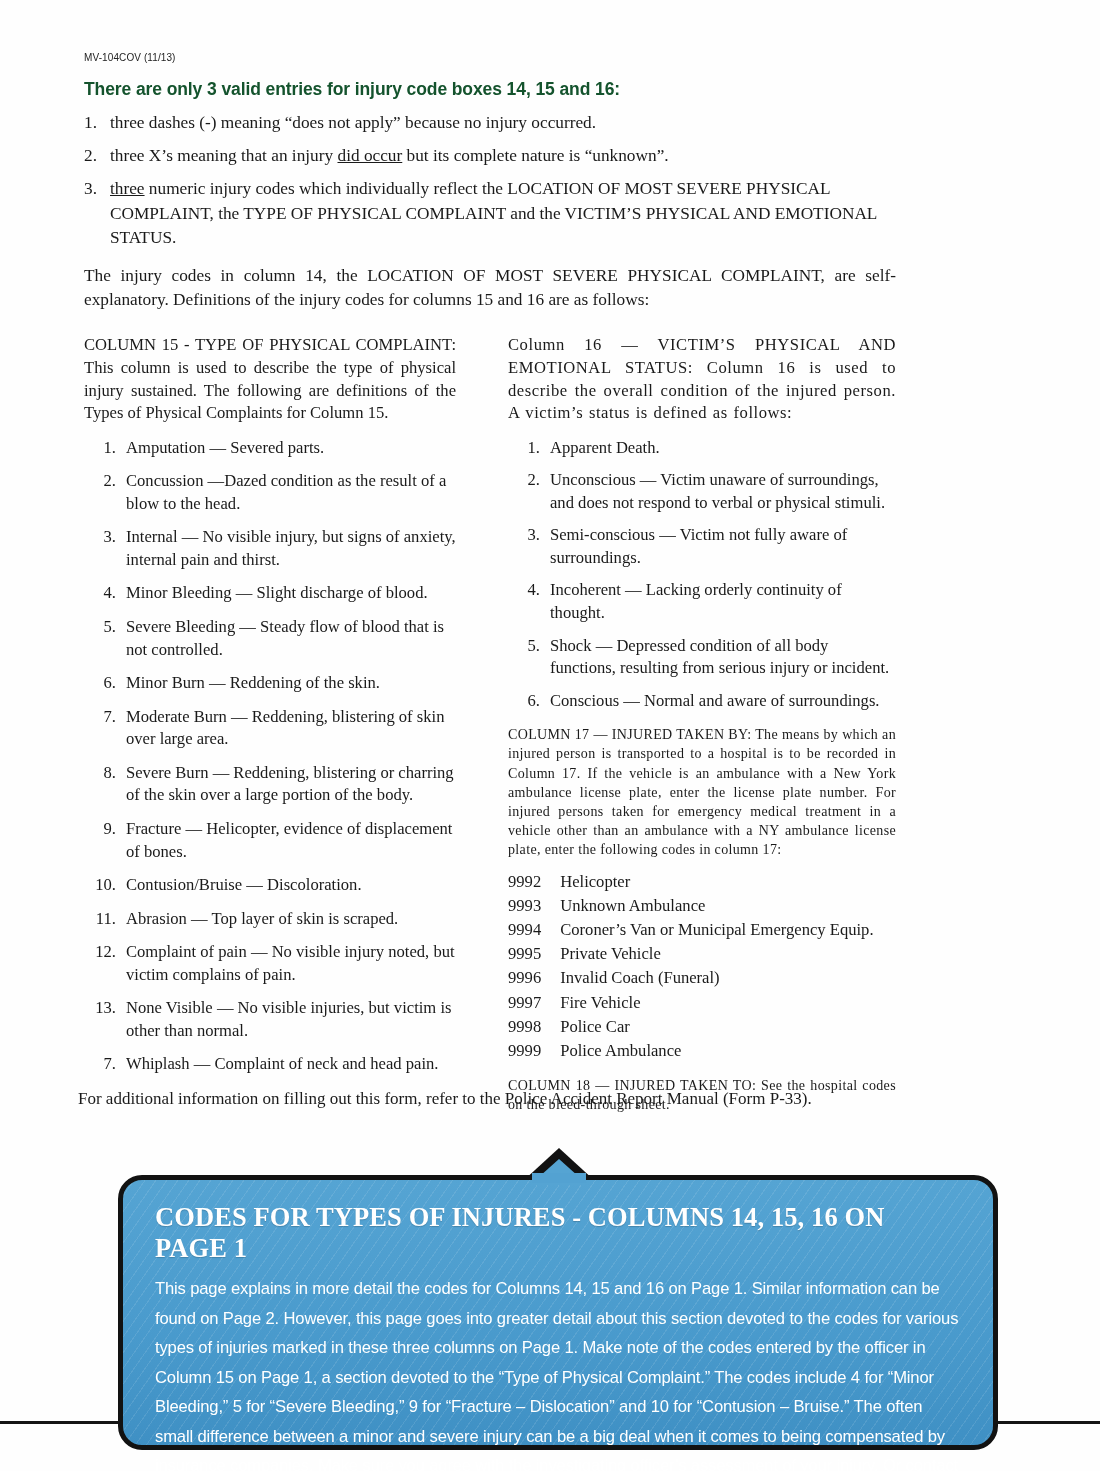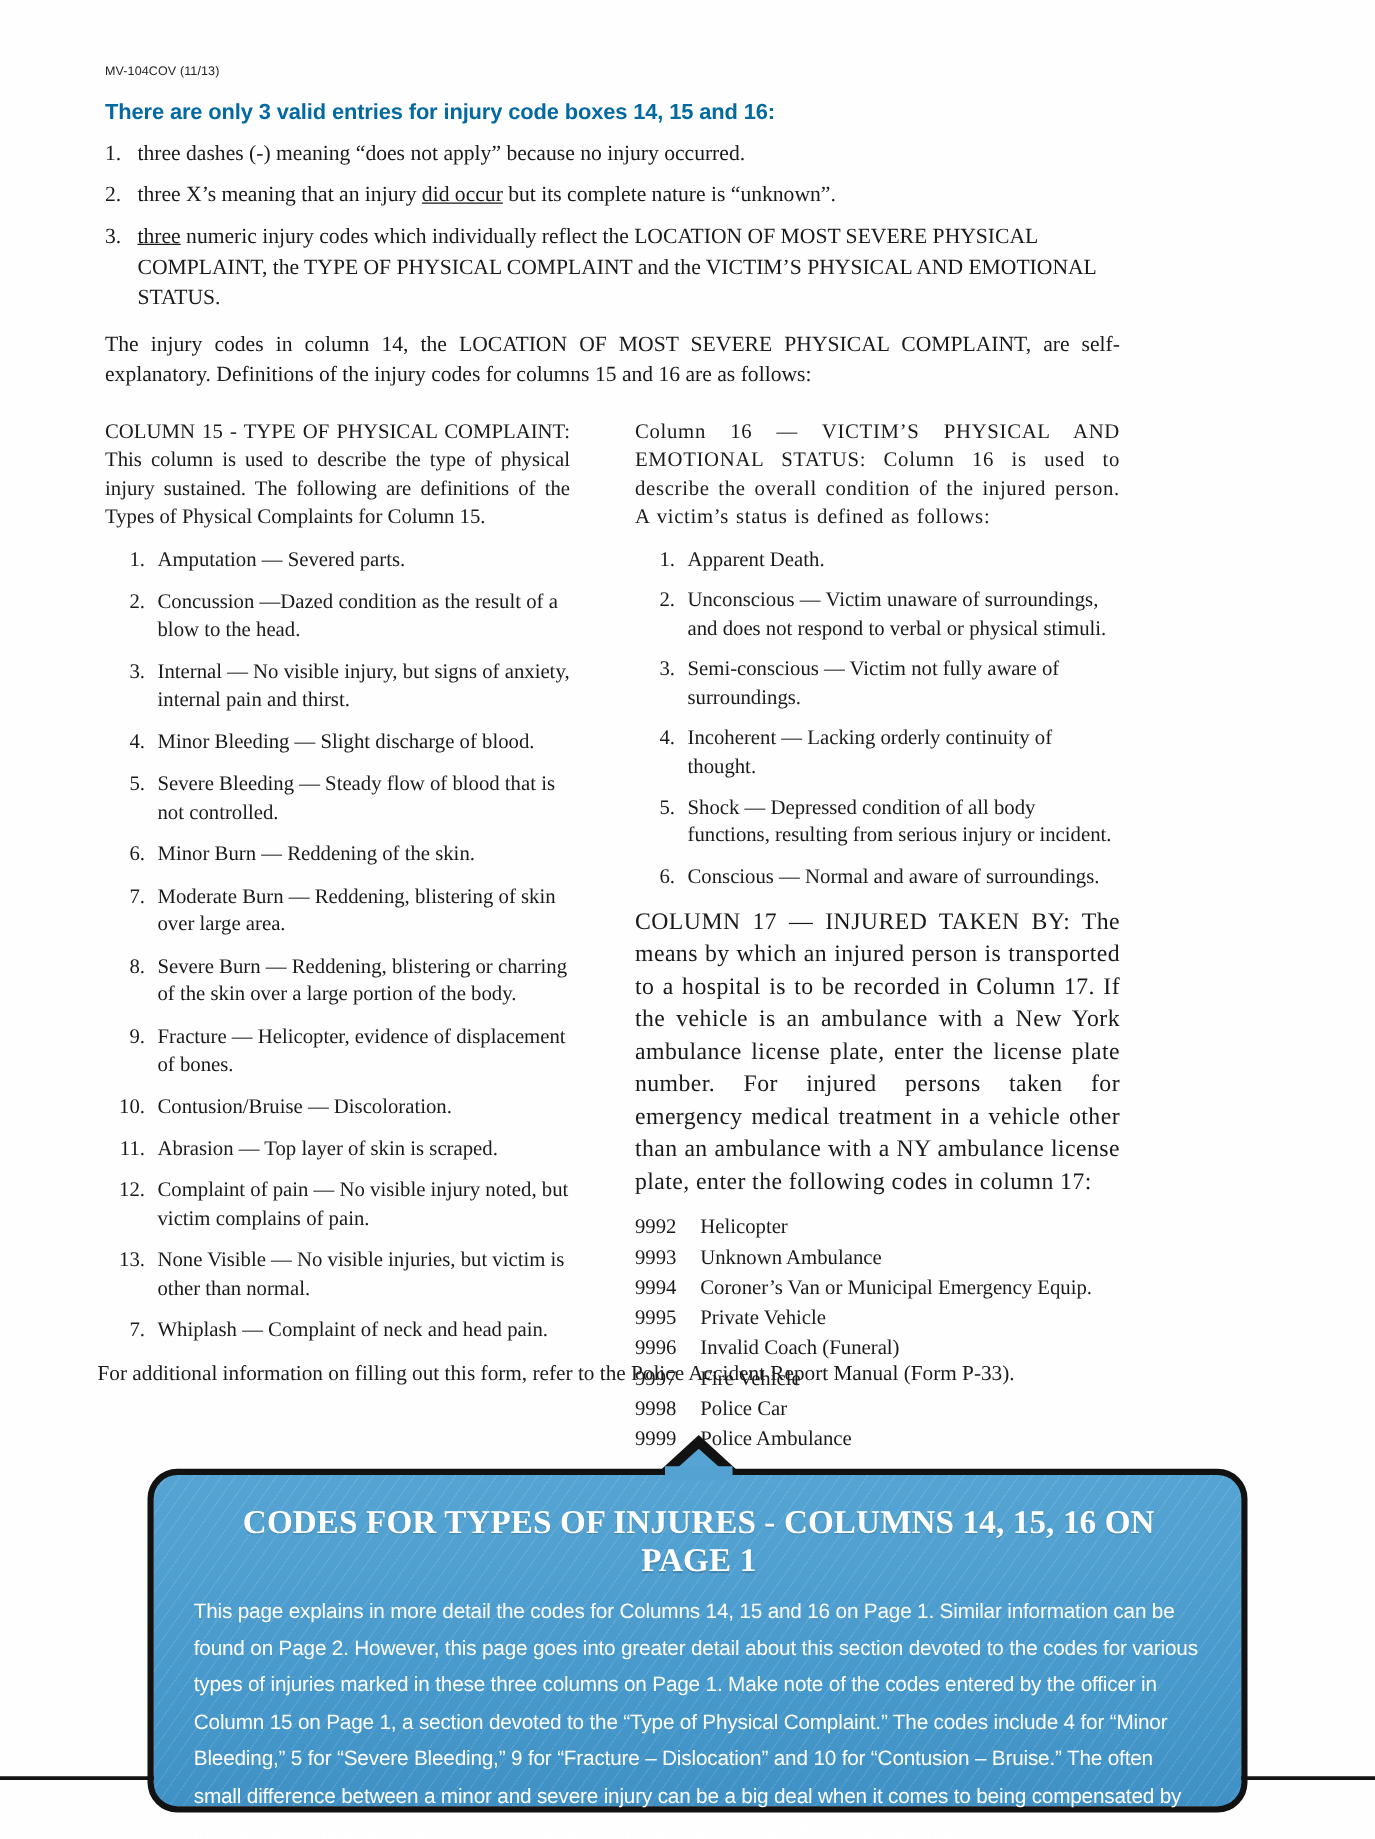--- a/index.html
+++ b/index.html
@@ -42,21 +42,21 @@
     font-size: 10px;
     letter-spacing: .1px;
     color: #232323;
     margin-bottom: 16px;
   }
 
   .headline {
     font-family: "Liberation Sans", "DejaVu Sans", sans-serif;
     font-weight: bold;
     font-size: 17.5px;
-    color: #0369a1;
+    color: #14532d;
     letter-spacing: -.1px;
     margin-bottom: 11px;
   }
 
   
   ol.top-list {
     list-style: none;
     margin: 0 0 0 0; padding: 0;
   }
   ol.top-list > li {
@@ -117,21 +117,21 @@
   }
   ol.code-list > li .num {
     position: absolute; left: 0; top: 0;
     width: 32px; text-align: right;
   }
 
   #col-left ol.code-list { margin-top: 2px; }
   #col-left ol.code-list > li { margin-bottom: 11px; }
 
   .para-block {
-    font-size: 19px;
+    font-size: 14px;
     line-height: 1.37;
     text-align: justify;
     margin-top: 13px;
     margin-bottom: 10px;
     letter-spacing: .35px;
   }
 
   ul.vehicle-codes {
     list-style: none;
     margin: 4px 0 0 0; padding: 0;
@@ -203,21 +203,20 @@
   }
 
   #callout-title {
     font-family: "Liberation Serif", "DejaVu Serif", serif;
     font-weight: bold;
     font-size: 26.5px;
     color: #ffffff;
     letter-spacing: .1px;
     margin: 0 0 10px 2px;
     text-shadow: 0 1px 1px rgba(0,0,0,.18);
-    text-align: center;
   }
   #callout-text {
     font-family: "Liberation Sans", "DejaVu Sans", sans-serif;
     font-size: 16.6px;
     line-height: 1.78;
     color: #ffffff;
     letter-spacing: -.15px;
     text-align: left;
     margin: 0 0 0 2px;
   }

